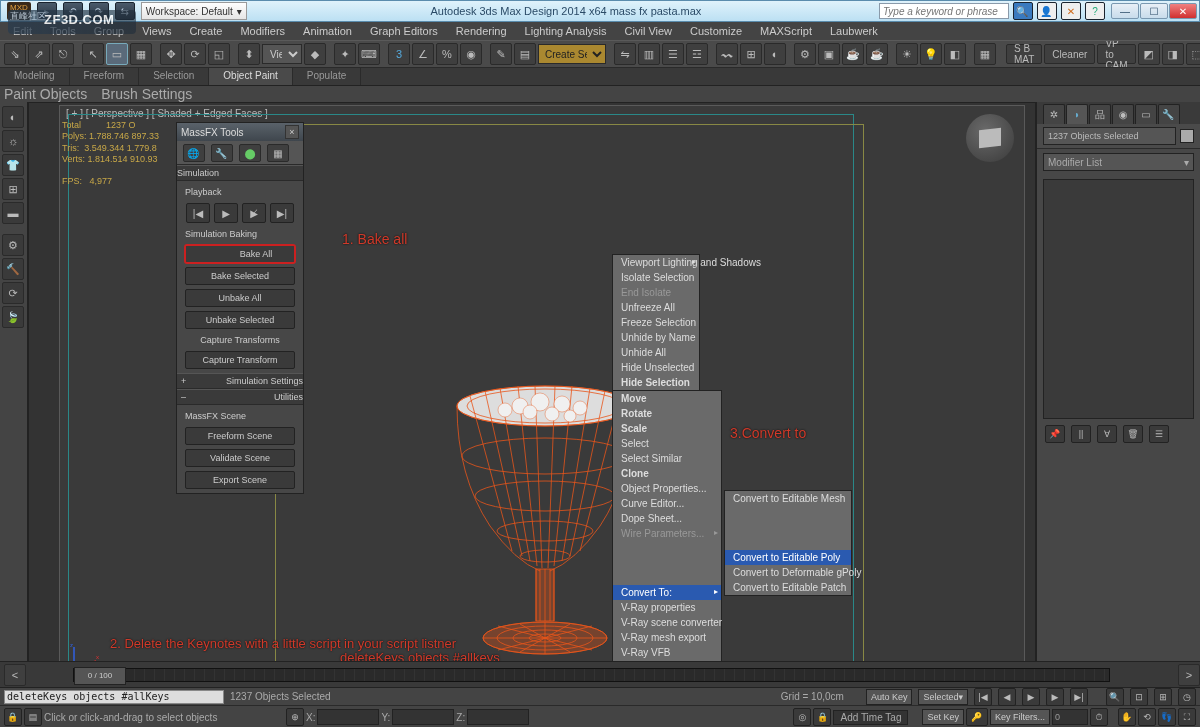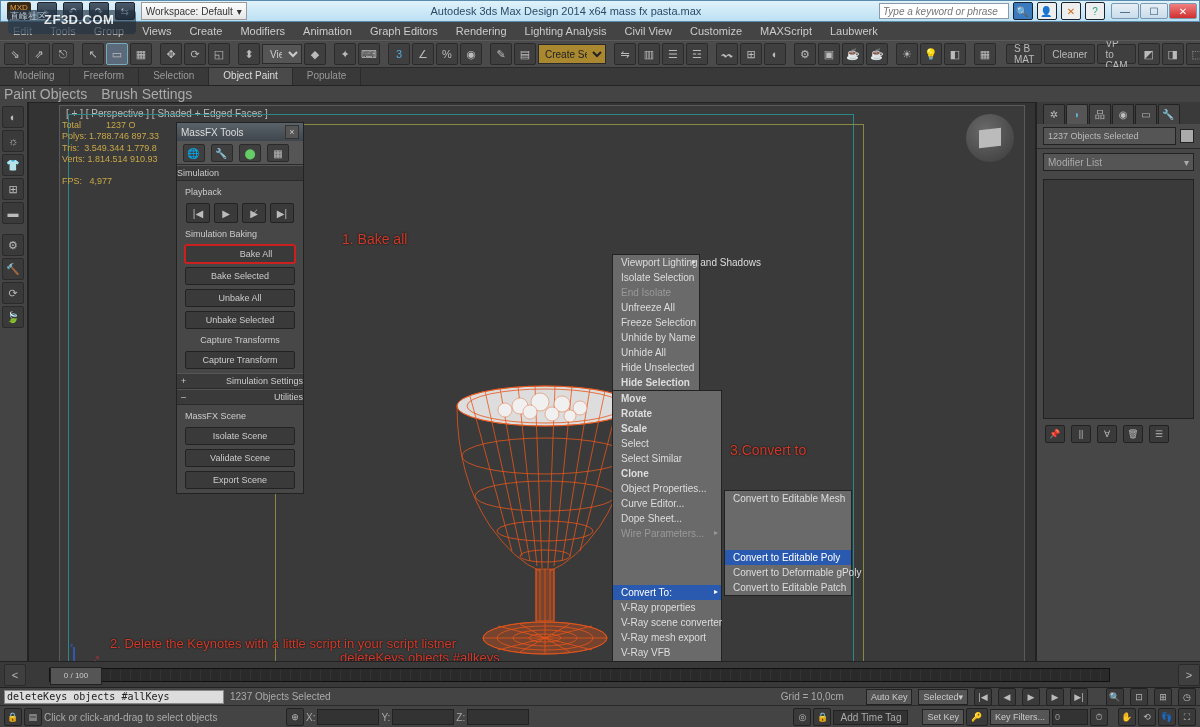--- a/index.html
+++ b/index.html
@@ -95,21 +95,21 @@
 .selection-list { height:18px; background:#555; border:1px solid #222; flex:1; font-size:9px; color:#bbb; display:flex; align-items:center; padding:0 4px;}
 .pin-btn { width:14px; height:14px; background:#3a3a3a; border:1px solid #222; }
 .mod-combo { background:#555; border:1px solid #222; height:18px; font-size:10px; color:#aaa; padding:0 4px; display:flex; align-items:center; justify-content:space-between;}
 .mod-stack { flex:1; background:#3a3a3a; border:1px solid #222; margin:4px 6px; min-height:80px; }
 .mod-btns { display:flex; gap:6px; padding:2px 8px 6px; }
 .mod-btn { width:20px; height:18px; background:#3a3a3a; border:1px solid #222; border-radius:2px; display:flex; align-items:center; justify-content:center; font-size:9px; color:#bbb; }
 
 
 .bottom { position:absolute; left:0; right:0; bottom:0; height:40px; background:#444; border-top:1px solid #222; }
 .timeline { position:absolute; left:0; right:0; bottom:40px; height:26px; background:#393939; border-top:1px solid #222; display:flex; align-items:center; }
-.time-slider-track { flex:1; height:14px; background:#2a2a2a; margin:0 8px 0 23px; position:relative; border:1px solid #111;}
+.time-slider-track { flex:1; height:14px; background:#2a2a2a; margin:0 8px 0 47px; position:relative; border:1px solid #111;}
 .time-slider-track::before { content:""; position:absolute; inset:0; background:repeating-linear-gradient(90deg,#333 0,#333 1px,transparent 1px,transparent 10px);}
 .time-handle { position:absolute; left:0; top:-2px; width:52px; height:18px; background:#555; border:1px solid #222; display:flex; align-items:center; justify-content:center; font-size:8px; color:#ccc;}
 .time-counter { width:60px; text-align:right; padding:0 6px; font-size:10px; color:#aaa;margin-top:37px;}
 .status-row { height:18px; display:flex; align-items:center; padding:0 4px; gap:6px; border-bottom:1px solid #2a2a2a;}
 .script-input { width:220px; height:14px; background:#ddd; color:#222; font-size:10px; font-family:monospace; border:1px solid #888; padding:0 2px;}
 .status-txt { font-size:10px; color:#aaa; }
 .coords-row { height:22px; display:flex; align-items:center; padding:0 4px; gap:2px; }
 .coord-input { width:62px; height:16px; background:#333; border:1px solid #222; color:#999; font-size:9px; padding:0 2px;}
 .sbtn { width:18px; height:18px; background:#3a3a3a; border:1px solid #222; border-radius:2px; display:flex; align-items:center; justify-content:center; font-size:9px; color:#bbb;}
 .flex-spacer { flex:1; }
@@ -302,28 +302,28 @@
         <div class="mfx-section-head" style="display:flex;">
             <span style="padding:0 4px">+</span>
             <span style="flex:1">Simulation Settings</span>
           </div>
         <div class="mfx-section-head" style="display:flex;">
             <span style="padding:0 4px">–</span>
             <span style="flex:1">Utilities</span>
           </div>
         <div class="mfx-body">
           <div class="mfx-label">MassFX Scene</div>
-          <div class="mfx-btn">Isolate Scene</div>
+          <div class="mfx-btn">Freeform Scene</div>
           <div class="mfx-btn">Validate Scene</div>
           <div class="mfx-btn">Export Scene</div>
         </div>
       </div>
 
       <div class="anno" style="top:125px; left:262px;margin-left:20px;">1. Bake all</div>
-      <div class="anno" style="top:336px; left:670px;">3.Convert to</div>
+      <div class="anno" style="top:319px; left:670px;">3.Convert to</div>
       <div class="anno" style="bottom:32px; left:50px; font-size:13px;">2. Delete the Keynotes with a little script in your script listner</div>
       <div class="anno" style="bottom:18px; left:280px; font-size:13px;">deleteKeys objects #allkeys</div>
 
       <div class="goblet">
         <svg viewBox="0 0 210 310">
           <g stroke="#e8551a" stroke-width="0.8" fill="none">
             <ellipse cx="105" cy="30" rx="88" ry="20" fill="#f0f0f0" fill-opacity=".9"></ellipse>
             <ellipse cx="105" cy="30" rx="88" ry="20"></ellipse>
             <ellipse cx="105" cy="30" rx="78" ry="17"></ellipse>
             <path d="M17 30 Q17 100 50 150 Q75 185 100 195"></path>

